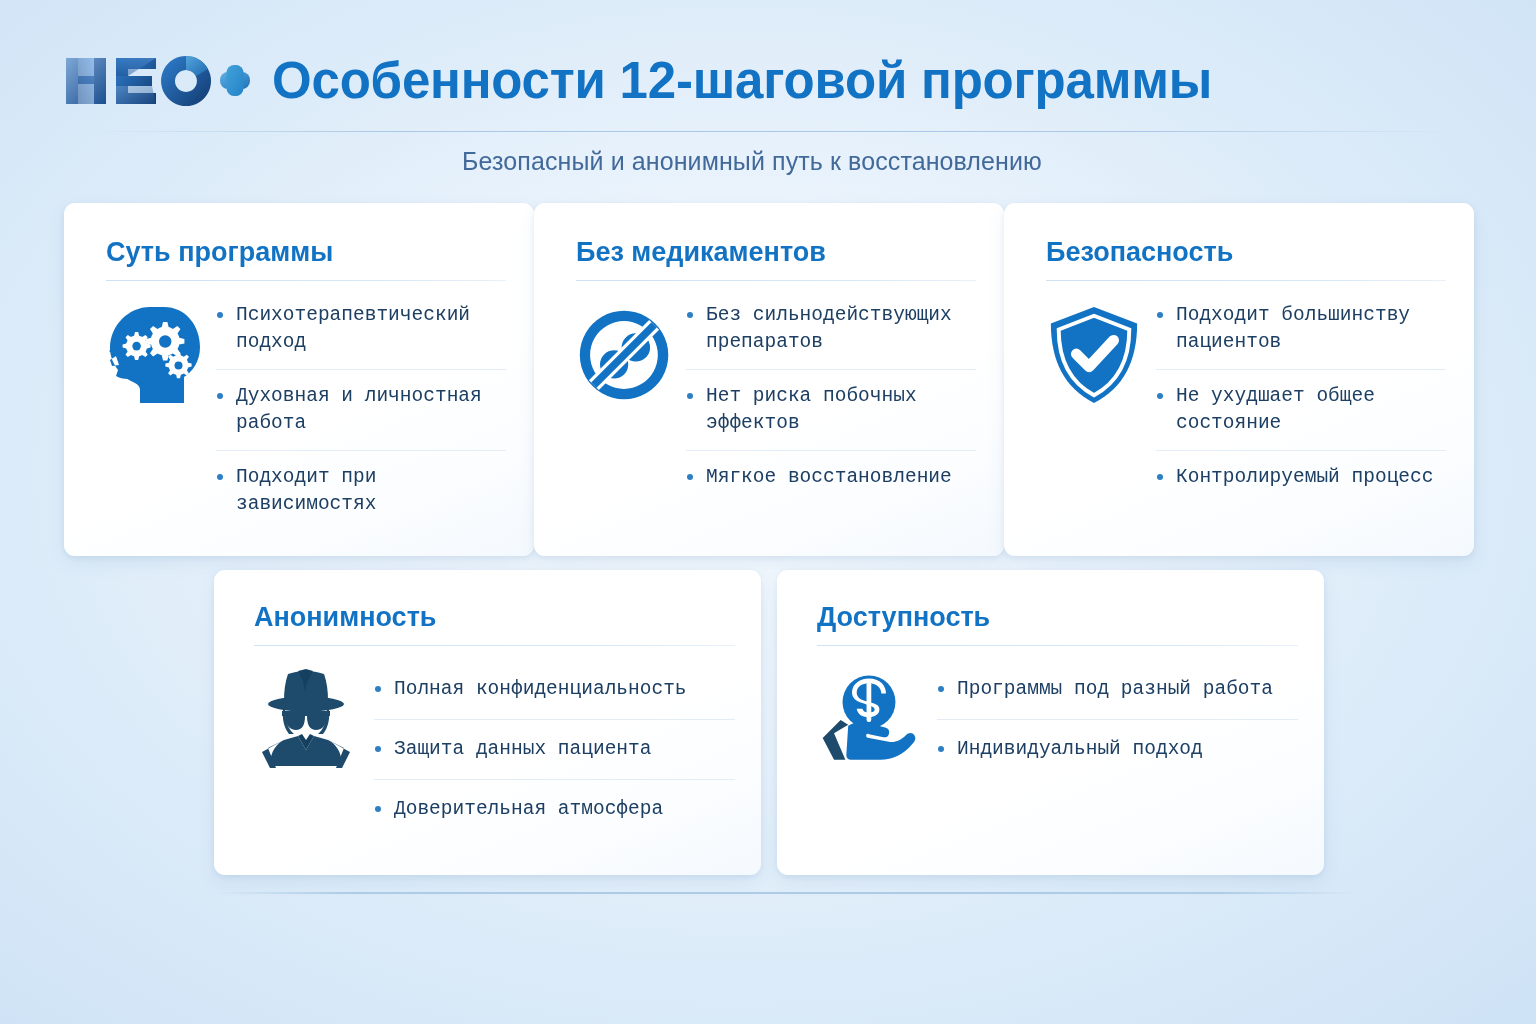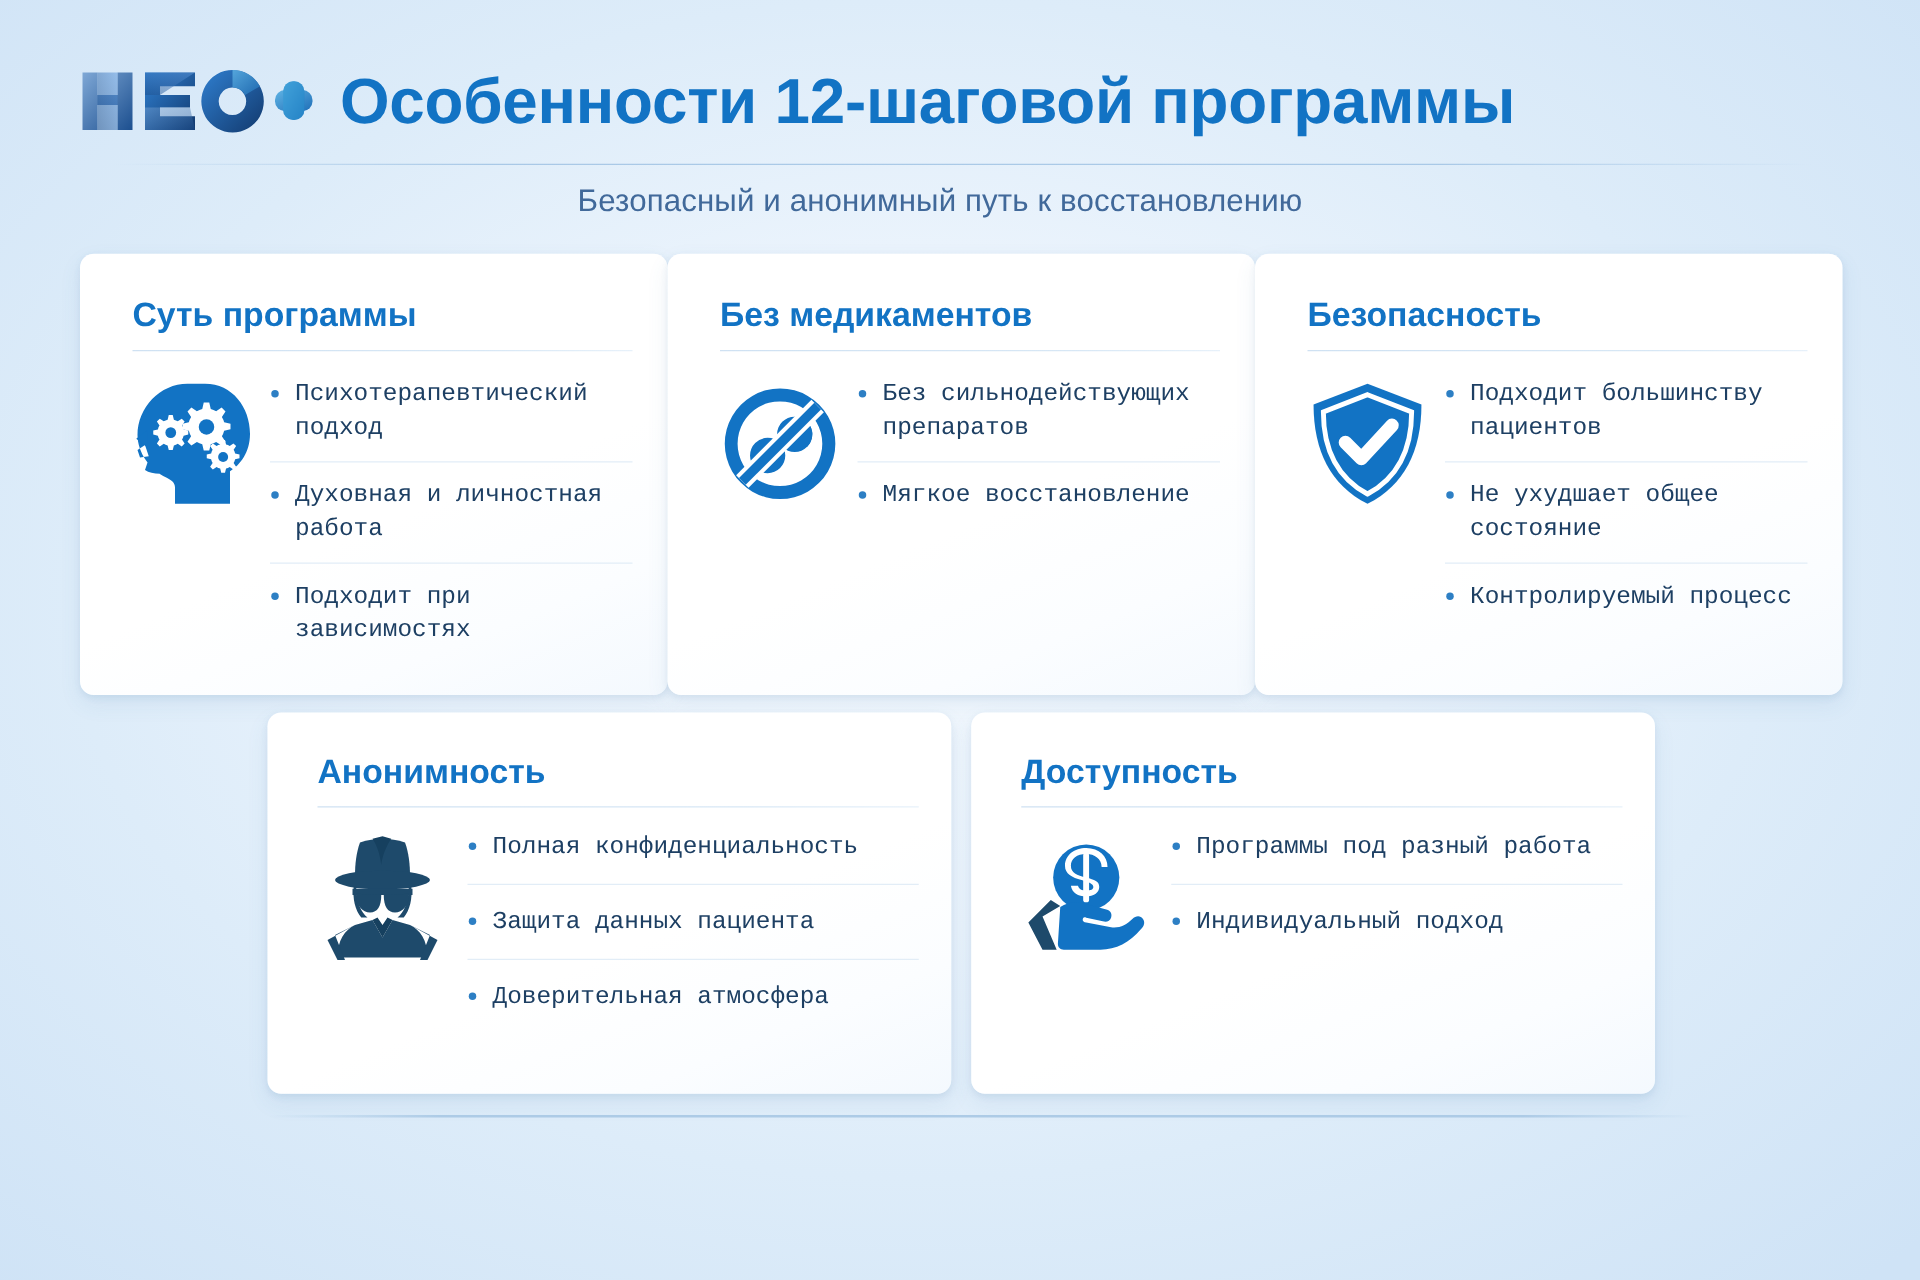--- a/index.html
+++ b/index.html
@@ -134,20 +134,21 @@
     left:1px; top:10px;
     width:6px; height:6px;
     border-radius:50%;
     background:#2d7fc4;
   }
 
   #row2 .bullets li {
     font-size:19.5px;
     padding-bottom:16px;
     margin-bottom:16px;
+    margin-top:12px;
   }
 
   #footer-rule {
     position:absolute;
     left:215px; top:892px; width:1140px; height:2px;
     background:linear-gradient(to right, rgba(160,198,230,0), #adcbe6 12%, #adcbe6 88%, rgba(160,198,230,0));
   }
 </style>
 </head>
 <body>
@@ -239,20 +240,21 @@
             <path d="M63.5,28 a15,15 0 0,1 10.6,4.4 a15,15 0 0,1 0,21.2 a15,15 0 0,1 -21.2,0 a15,15 0 0,1 0,-21.2 a15,15 0 0,1 10.6,-4.4 Z" fill="#1273c4"></path>
             <path d="M40.5,46 a15,15 0 0,1 10.6,4.4 a15,15 0 0,1 0,21.2 a15,15 0 0,1 -21.2,0 a15,15 0 0,1 0,-21.2 a15,15 0 0,1 10.6,-4.4 Z" fill="#1273c4"></path>
             <line x1="30" y1="71.6" x2="74.1" y2="32.4" stroke="#ffffff" stroke-width="6"></line>
           </g>
           <line x1="19" y1="83" x2="83" y2="19" stroke="#ffffff" stroke-width="15"></line>
           <line x1="19" y1="83" x2="83" y2="19" stroke="#1273c4" stroke-width="8"></line>
         </g>
       </svg>
       <ul class="bullets">
         <li>Без сильнодействующих препаратов</li>
+        <li>Нет риска побочных эффектов</li>
         <li>Мягкое восстановление</li>
       </ul>
     </div>
   </div>
 
   <div class="card">
     <div class="card-title">Безопасность</div>
     <div class="card-title-rule"></div>
     <div class="card-body">
       <svg class="card-icon" viewBox="0 0 96 104">

